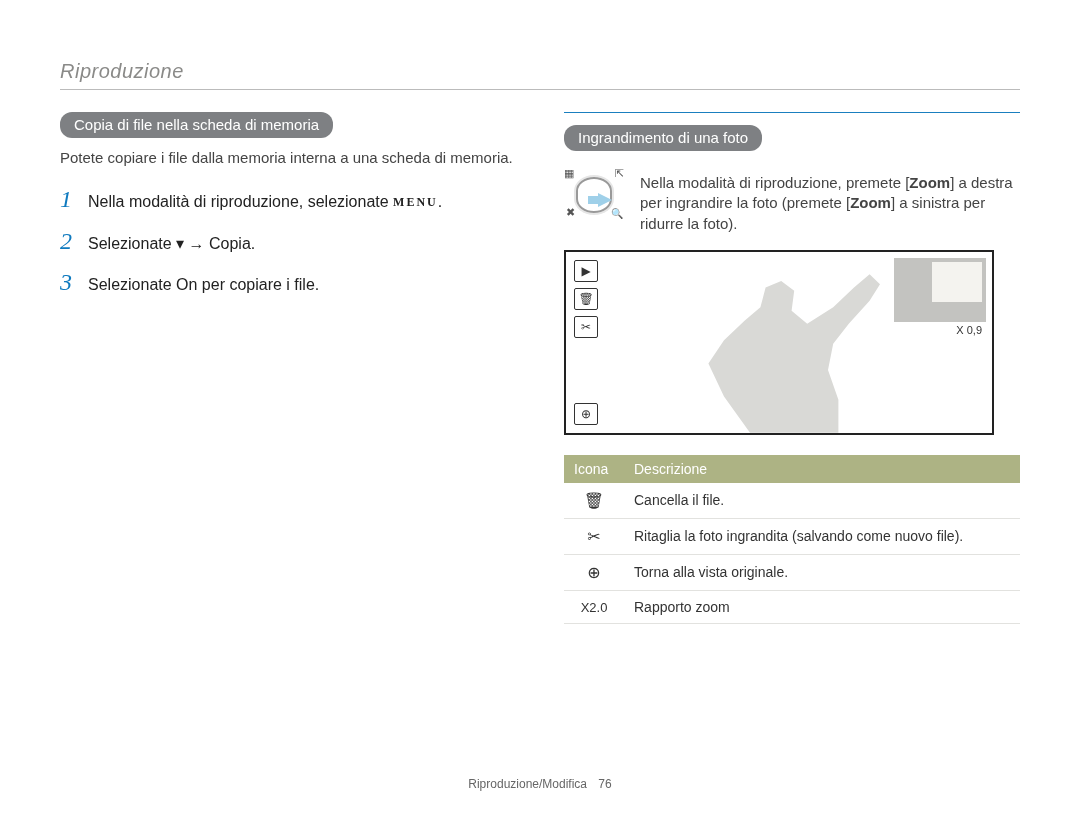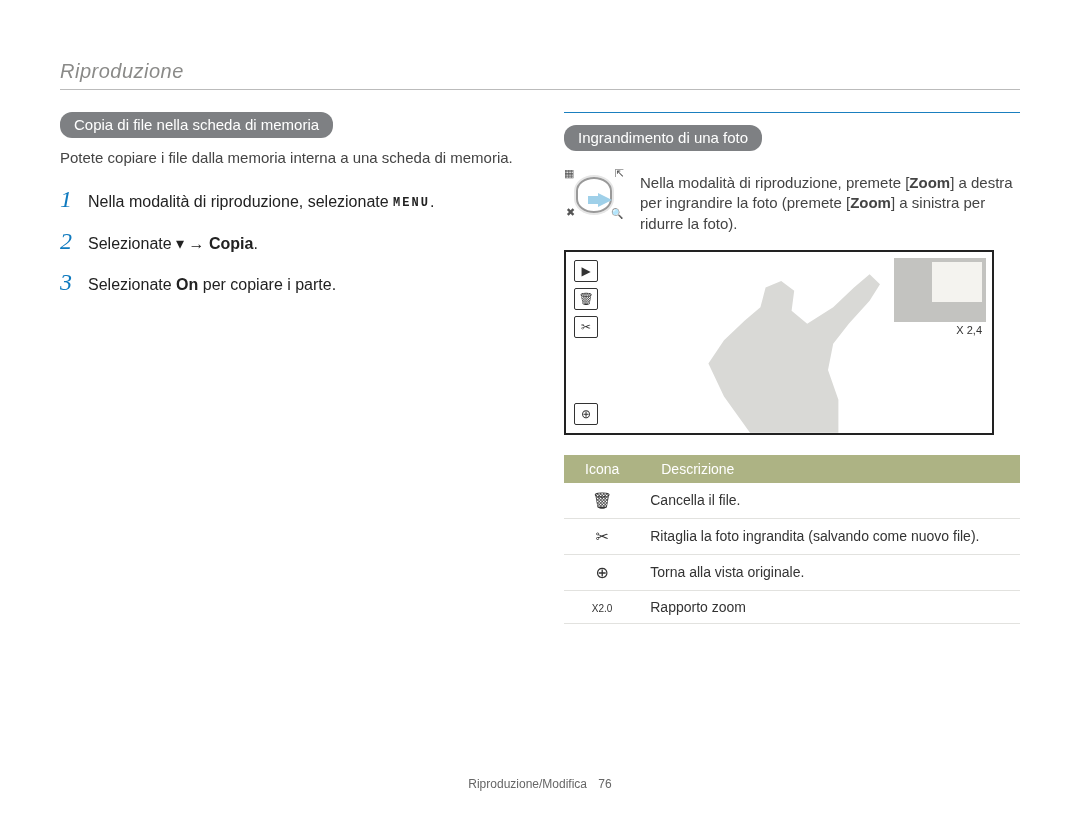--- a/index.html
+++ b/index.html
@@ -17,22 +17,22 @@
     border-radius: 12px;
     padding: 4px 14px 5px;
     font-size: 15px;
     margin-bottom: 10px;
   }
   .body-text { font-size: 15px; color: #444; line-height: 1.35; margin-bottom: 18px; }
 
   .step { display: flex; margin: 10px 0 14px 0; align-items: baseline; }
   .step-num { font-family: Georgia, 'Times New Roman', serif; font-style: italic; font-size: 24px; color: #0f7abf; width: 28px; flex: none; }
   .step-text { font-size: 16px; color: #222; line-height: 1.4; }
-  .step-text b { font-weight: bold; }
-  .menu-label { font-family: Liberation Mono, monospace; font-weight: 900; letter-spacing: 2px; font-size: 12px; display: inline-block; vertical-align: 1px; }
+  .step-text b { font-weight: normal; }
+  .menu-label { font-family: Liberation Serif, serif; font-weight: 900; letter-spacing: 2px; font-size: 12px; display: inline-block; vertical-align: 1px; }
 
   .blue-h2 { font-size: 24px; color: #1a7fbf; font-weight: 400; margin-bottom: 12px; }
   .rule-blue { border: none; border-top: 1px solid #1a7fbf; margin-bottom: 12px; }
 
   .zoom-row { display: flex; align-items: flex-start; gap: 16px; margin: 12px 0 16px; }
   .zoom-widget { width: 60px; flex: none; position: relative; padding-top: 4px; }
   .ring {
     width: 36px; height: 36px; border: 2px solid #999; border-radius: 18px/14px;
     position: relative; margin: 0 auto;
     box-shadow: 0 0 0 2px #e6e6e6;
@@ -59,21 +59,21 @@
   .silhouette {
     position: absolute; left: 80px; bottom: 0; width: 260px; height: 165px;
     background: #d9d9d6;
     clip-path: polygon(40% 100%, 30% 78%, 24% 58%, 30% 44%, 38% 32%, 44% 24%, 46% 12%, 52% 8%, 57% 14%, 56% 26%, 62% 34%, 72% 24%, 80% 12%, 86% 4%, 90% 10%, 86% 20%, 78% 34%, 72% 46%, 70% 62%, 74% 80%, 74% 100%);
   }
   .zoom-ind-box { position: absolute; right: 6px; top: 6px; width: 92px; height: 64px; background: #c3c3c0; }
   .zoom-ind-inner { position: absolute; right: 4px; top: 4px; width: 50px; height: 40px; background: #f4f3ef; }
   .zoom-label { position: absolute; right: 10px; top: 72px; font-size: 11px; color: #333; }
 
   table.icon-table { width: 100%; border-collapse: collapse; font-size: 14px; }
-  table.icon-table th { background: #adb384; color: #fff; text-align: left; font-weight: 400; padding: 6px 21px; }
+  table.icon-table th { background: #adb384; color: #fff; text-align: left; font-weight: 400; padding: 6px 10px; }
   table.icon-table td { padding: 8px 10px; border-bottom: 1px solid #e2e2df; color: #333; }
   table.icon-table td.ic { text-align: center; width: 60px; }
   .glyph { font-size: 16px; }
 
   .footer { position: absolute; bottom: 24px; left: 0; right: 0; text-align: center; font-size: 12px; color: #666; }
   .footer .pg { margin-left: 8px; }
 </style>
 </head>
 <body>
 
@@ -97,21 +97,21 @@
       <div class="step">
         <div class="step-num">2</div>
         <div class="step-text">
           <span>Selezionate </span><span>▾</span><span> → </span><b>Copia</b><span>.</span>
         </div>
       </div>
 
       <div class="step">
         <div class="step-num">3</div>
         <div class="step-text">
-          <span>Selezionate </span><b>On</b><span> per copiare i parte.</span>
+          <span>Selezionate </span><b>On</b><span> per copiare i file.</span>
         </div>
       </div>
     </div>
 
     <div class="col">
       <hr class="rule-blue">
 
       <div class="pill">Ingrandimento di una foto</div>
 
       <div class="zoom-row">
@@ -134,21 +134,21 @@
         <div class="screen-track">
           <div class="ico-btn">▶</div>
           <div class="ico-btn">🗑</div>
           <div class="ico-btn">✂</div>
           <div class="ico-btn last">⊕</div>
         </div>
         <div class="silhouette"></div>
         <div class="zoom-ind-box">
           <div class="zoom-ind-inner"></div>
         </div>
-        <div class="zoom-label">X 2,4</div>
+        <div class="zoom-label">X 0,9</div>
       </div>
 
       <table class="icon-table">
         <thead>
           <tr>
             <th>Icona</th>
             <th>Descrizione</th>
           </tr>
         </thead>
         <tbody>
@@ -158,21 +158,21 @@
           </tr>
           <tr>
             <td class="ic"><span class="glyph">✂</span></td>
             <td>Ritaglia la foto ingrandita (salvando come nuovo file).</td>
           </tr>
           <tr>
             <td class="ic"><span class="glyph">⊕</span></td>
             <td>Torna alla vista originale.</td>
           </tr>
           <tr>
-            <td class="ic"><span style="font-size:10px">X2.0</span></td>
+            <td class="ic"><span style="font-size:13px">X2.0</span></td>
             <td>Rapporto zoom</td>
           </tr>
         </tbody>
       </table>
     </div>
   </div>
 
   <div class="footer">
     <span>Riproduzione/Modifica</span>
     <span class="pg">76</span>

